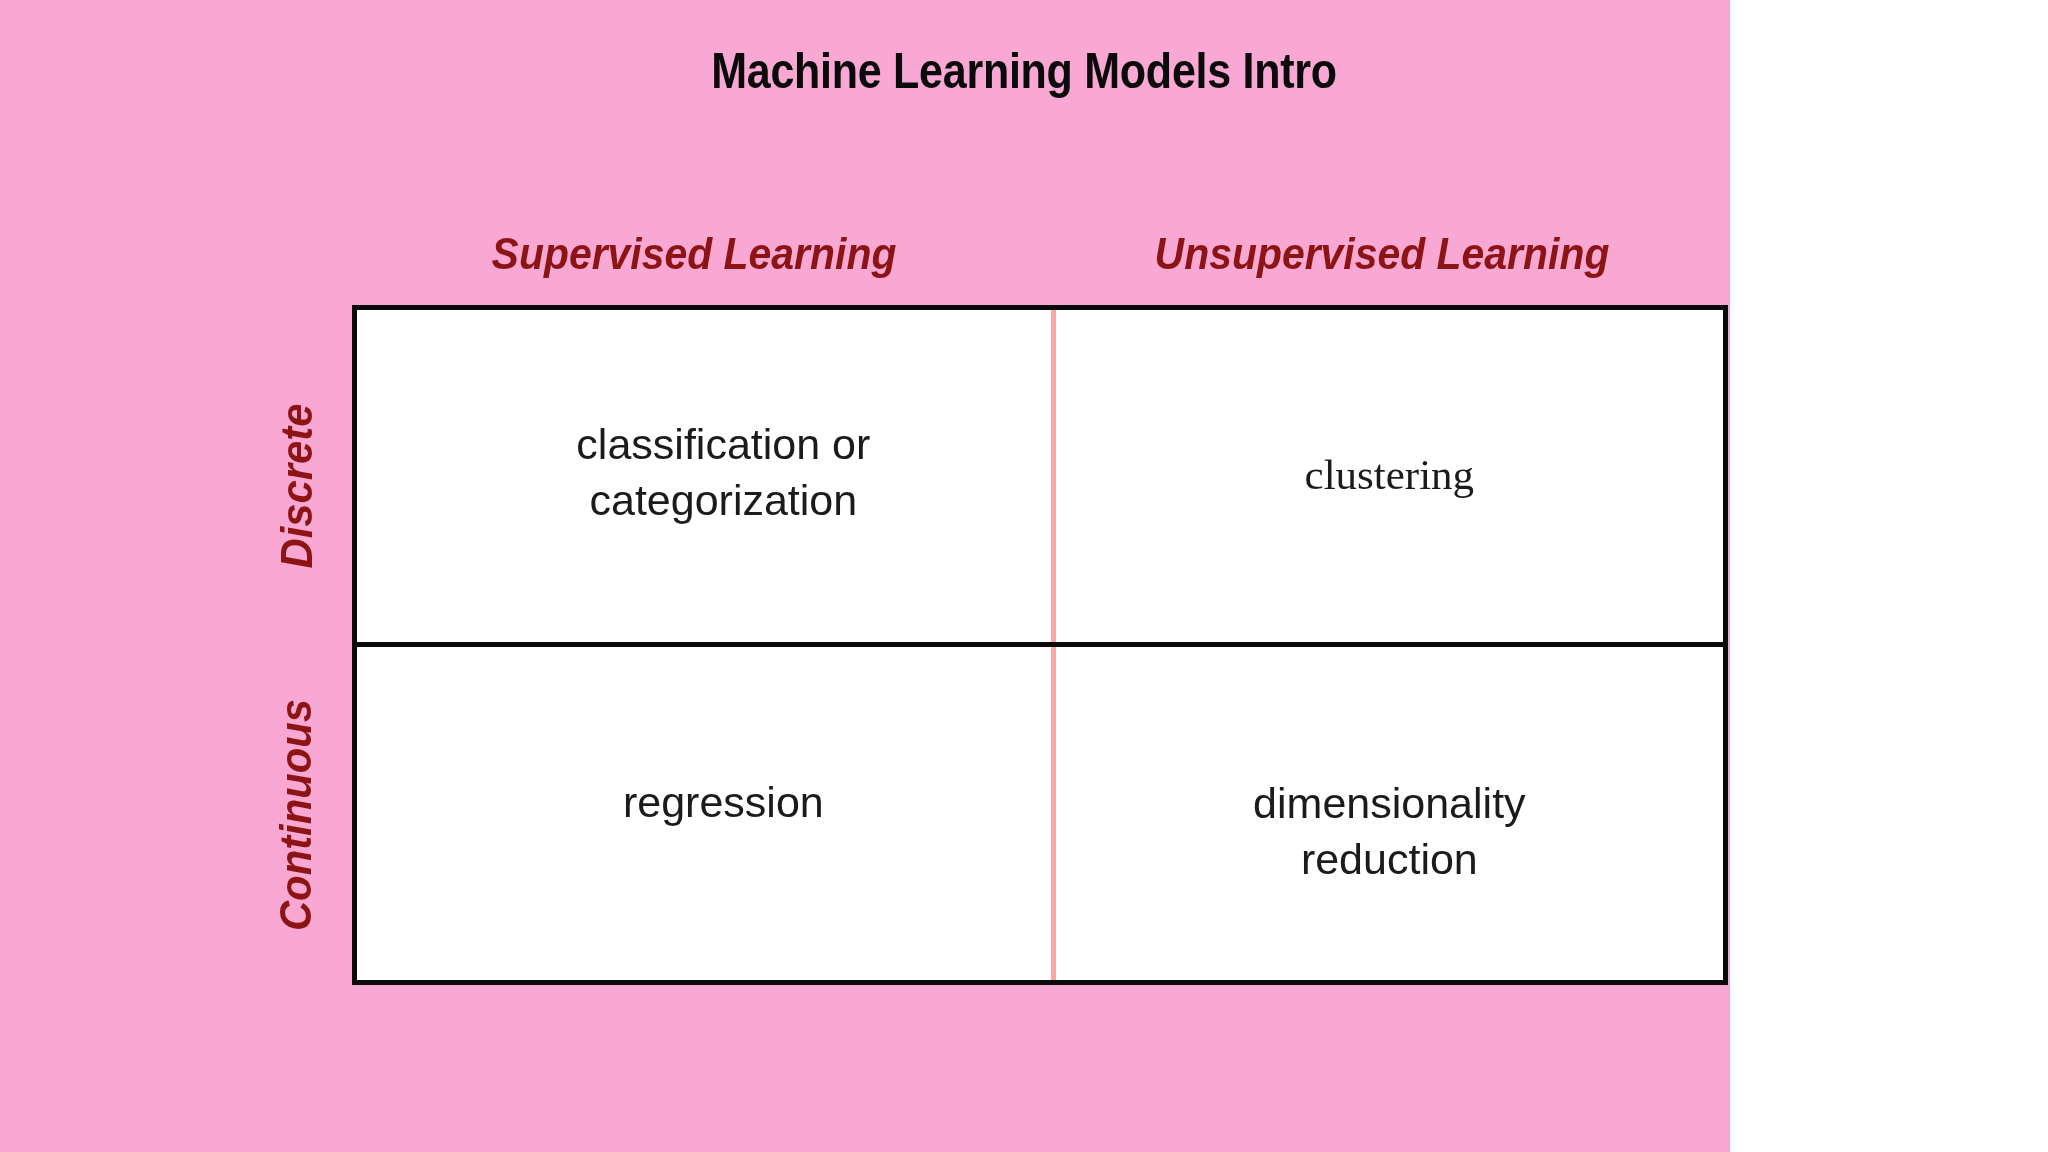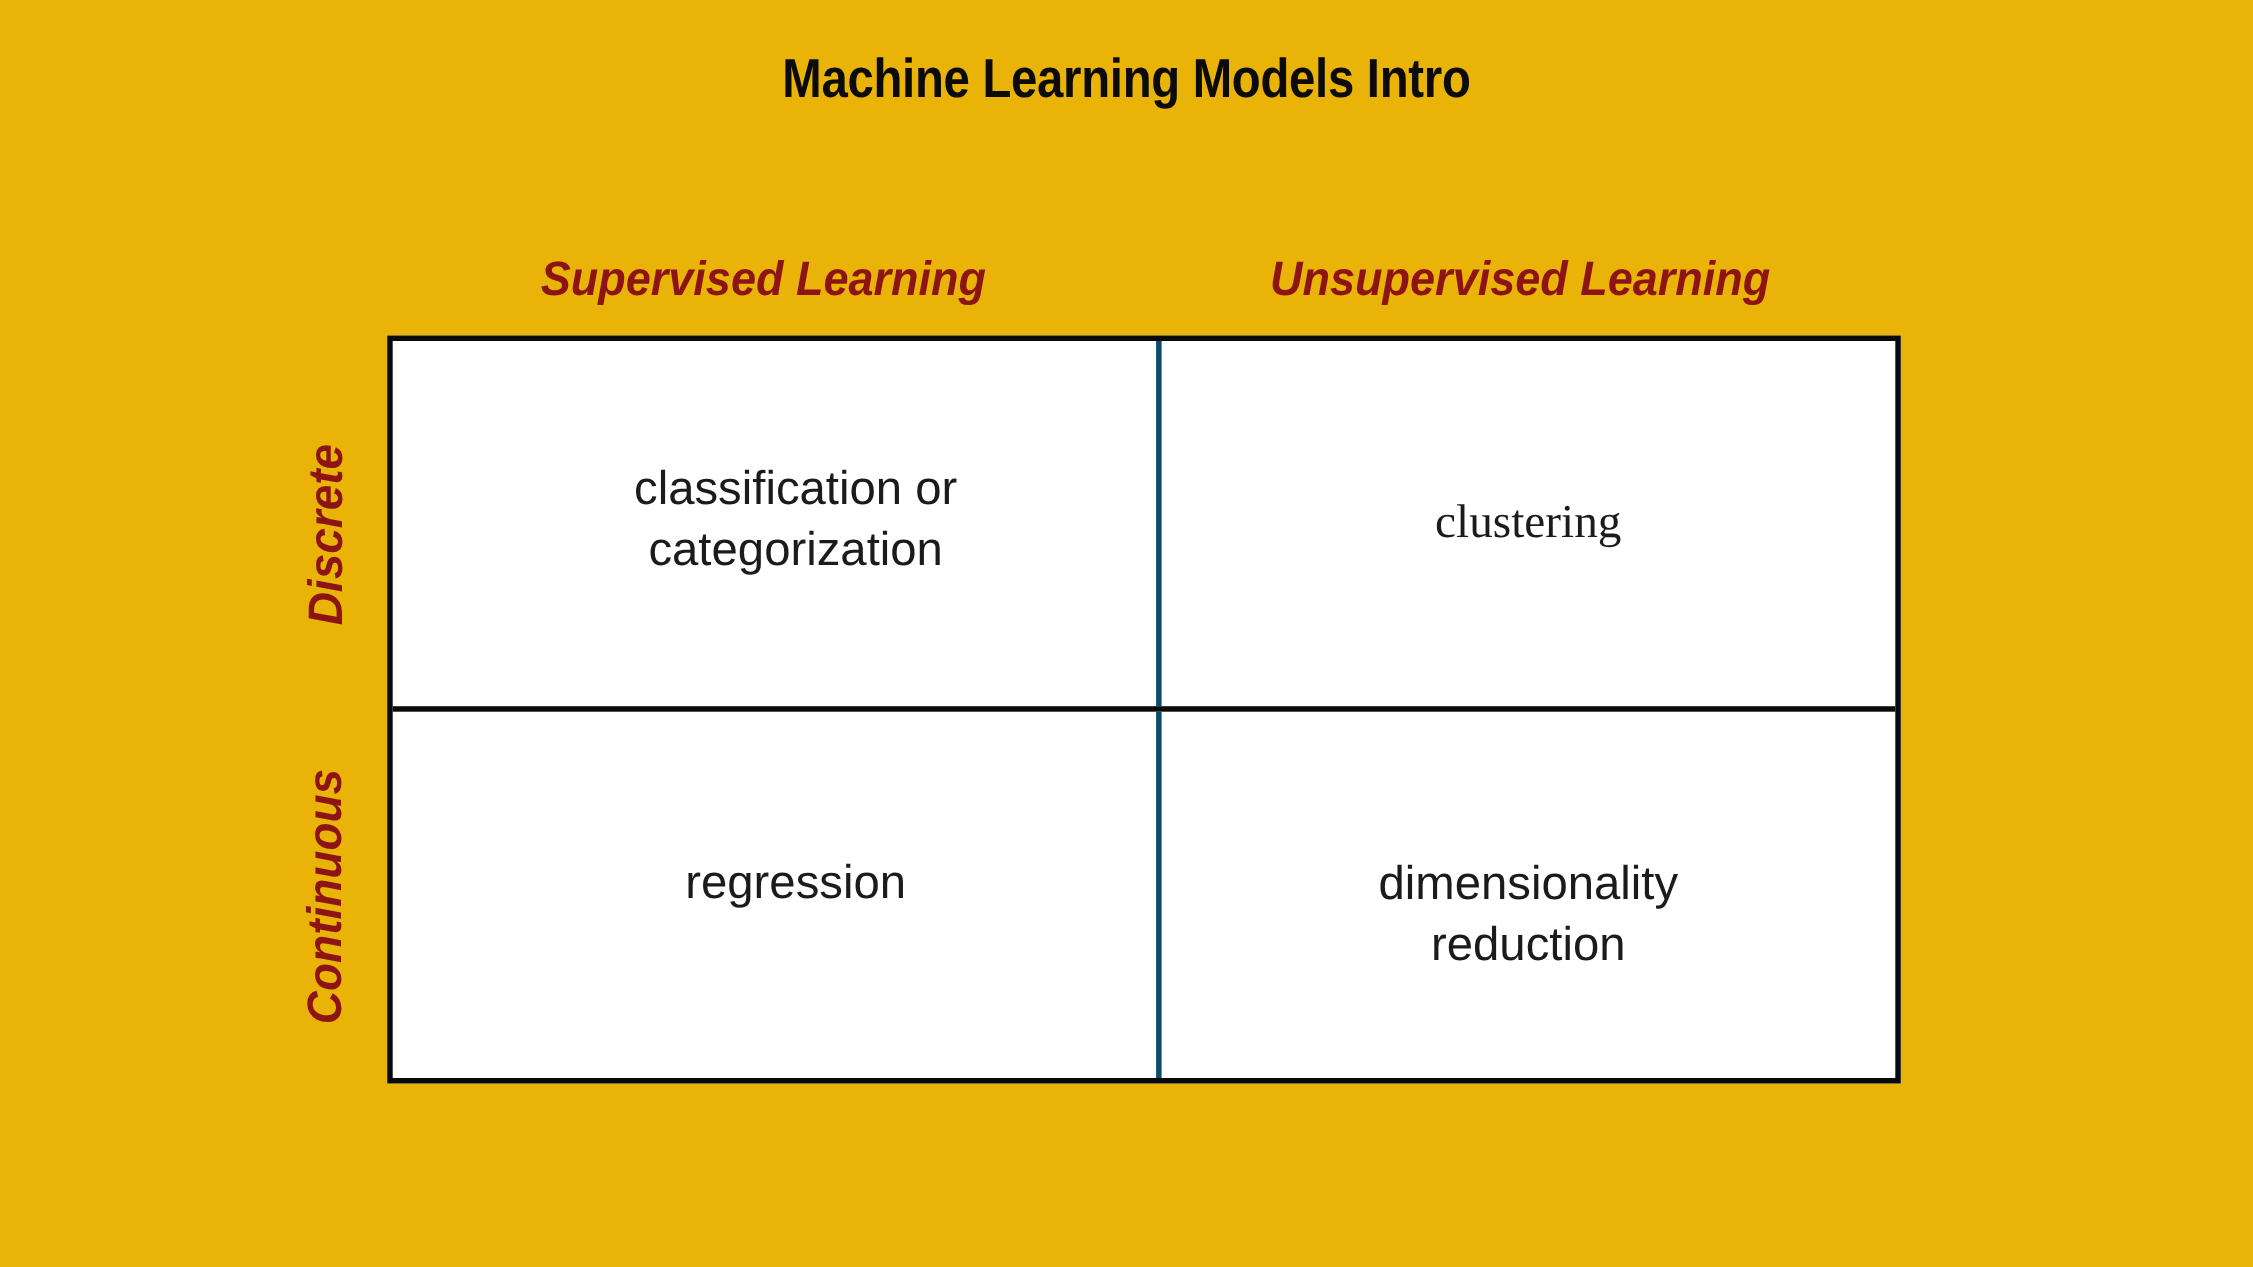--- a/index.html
+++ b/index.html
@@ -11,23 +11,23 @@
   body {
     width: 2048px;
     height: 1152px;
     overflow: hidden;
     font-family: "Liberation Sans", sans-serif;
     -webkit-font-smoothing: antialiased;
   }
 
   #slide {
     position: relative;
-    width: 2048px;
+    width: 1730px;
     height: 1152px;
-    background: #eab308;
+    background: #f9a8d4;
   }
 
   
   #slide-title {
     position: absolute;
     left: 0;
     top: 42px;
     width: 2048px;
     text-align: center;
     font-family: "Liberation Sans", sans-serif;
@@ -126,21 +126,21 @@
     font-weight: normal;
     font-size: 43px;
     line-height: 56px;
     color: #1b1b1b;
     text-align: center;
     padding: 0 14px;
     white-space: pre-line;
   }
   .cell-left {
     width: 679px;
-    border-right: 5px solid #0c4a6e;
+    border-right: 5px solid #fca5a5;
     margin-left: 39px;
   }
   .cell-right {
     width: 687px;
   }
 
   
   #cell-classification { padding-bottom: 8px; }
   #cell-clustering     { padding-bottom: 2px; font-family: Liberation Serif, serif; }
   #cell-regression     { padding-bottom: 23px; }

